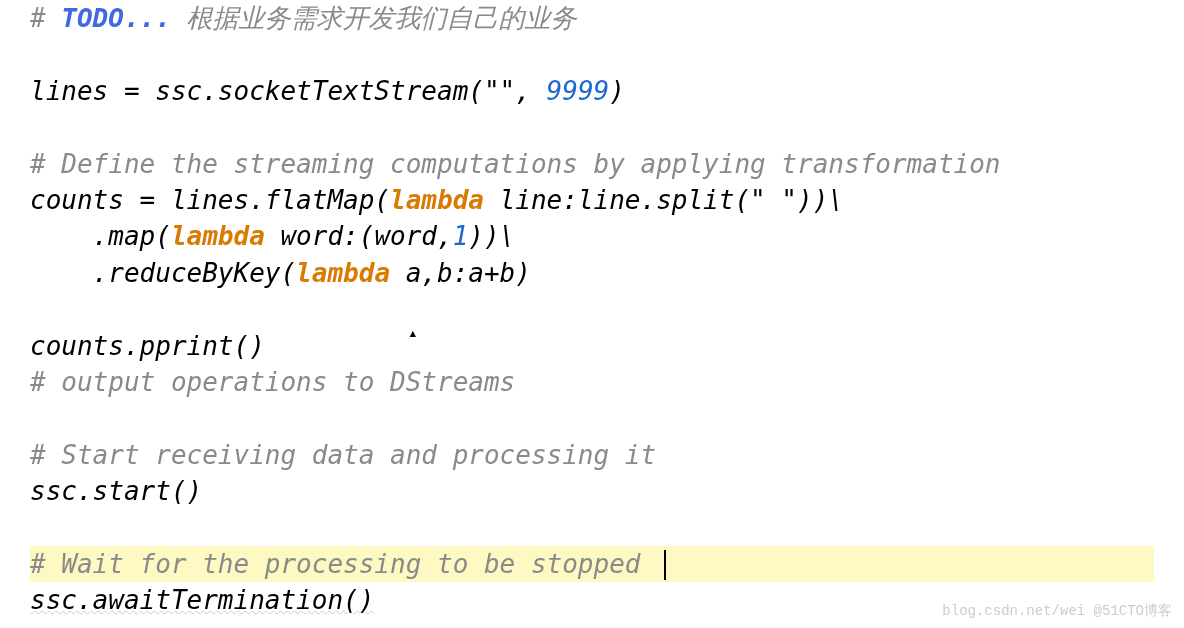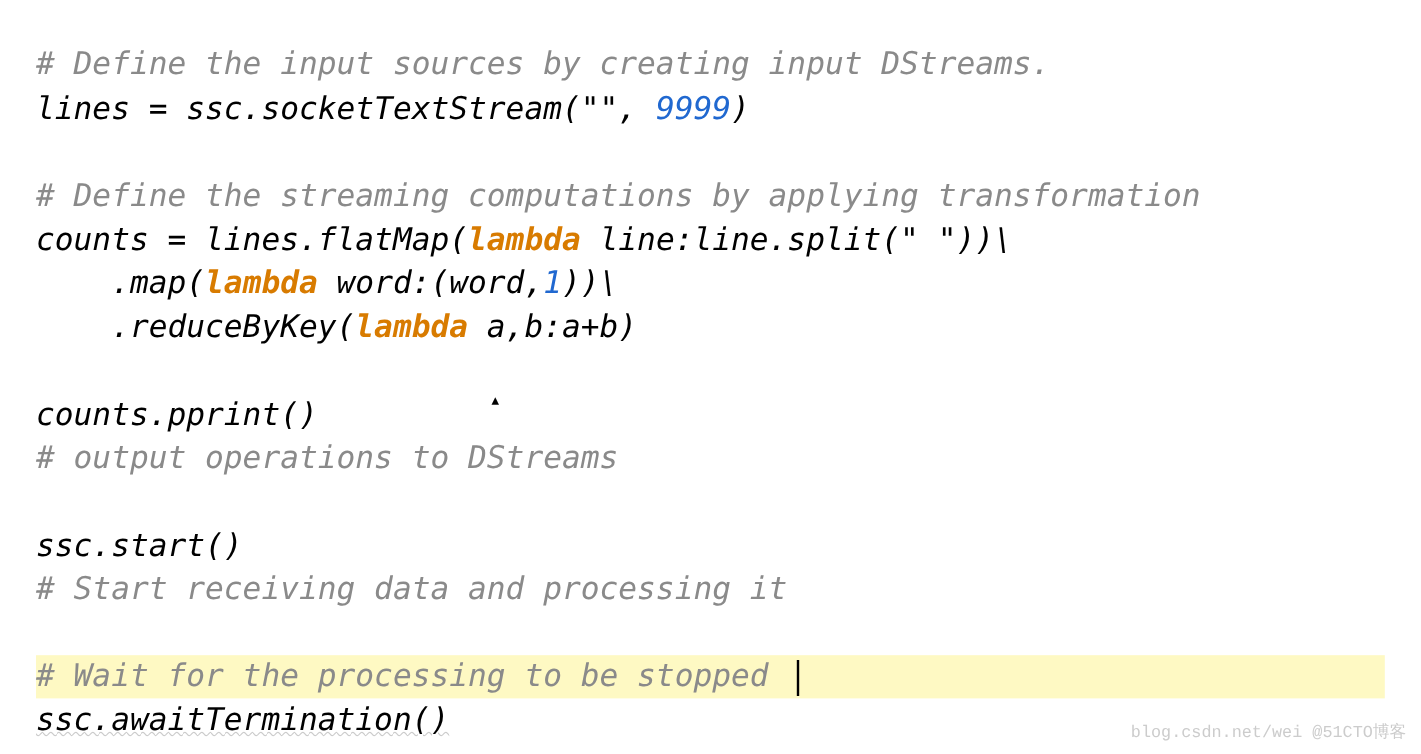--- a/index.html
+++ b/index.html
@@ -82,34 +82,34 @@
     }
     .wavy {
       text-decoration: underline wavy #cccccc;
       text-decoration-thickness: 1px;
     }
   </style>
 </head>
 <body>
 
 <div>
+  <div class="code-line"><span class="comment">#</span><span class="todo"> TODO...</span><span class="comment-cn"> 根据业务需求开发我们自己的业务</span></div>
   <div class="code-line">&nbsp;</div>
-  <div class="code-line"><span class="comment"># Define the input sources by creating input DStreams.</span></div>
   <div class="code-line"><span class="normal">lines = ssc.socketTextStream(</span><span class="string">""</span><span class="normal">, </span><span class="number">9999</span><span class="normal">)</span></div>
   <div class="code-line">&nbsp;</div>
   <div class="code-line"><span class="comment"># Define the streaming computations by applying transformation</span></div>
   <div class="code-line"><span class="normal">counts = lines.flatMap(</span><span class="keyword">lambda</span><span class="normal"> line:line.split(</span><span class="string">" "</span><span class="normal">))\</span></div>
   <div class="code-line"><span class="normal">    .map(</span><span class="keyword">lambda</span><span class="normal"> word:(word,</span><span class="number">1</span><span class="normal">))\</span></div>
   <div class="code-line"><span class="normal">    .reduceByKey(</span><span class="keyword">lambda</span><span class="normal"> a,b:a+b)</span></div>
   <div class="code-line">&nbsp;</div>
   <div class="code-line"><span class="normal">counts.pprint()</span></div>
   <div class="code-line"><span class="comment"># output operations to DStreams</span></div>
   <div class="code-line">&nbsp;</div>
+  <div class="code-line"><span class="comment"># Start receiving data and processing it</span></div>
   <div class="code-line"><span class="normal">ssc.start()</span></div>
-  <div class="code-line"><span class="comment"># Start receiving data and processing it</span></div>
   <div class="code-line">&nbsp;</div>
   <div class="code-line hl-line"><span class="comment"># Wait for the processing to be stopped </span><span class="cursor"></span></div>
   <div class="code-line"><span class="normal wavy">ssc.awaitTermination()</span></div>
 </div>
 
 <div class="mouse-cursor">▴</div>
 
 <div class="watermark">blog.csdn.net/wei @51CTO博客</div>
 
 </body></html>

